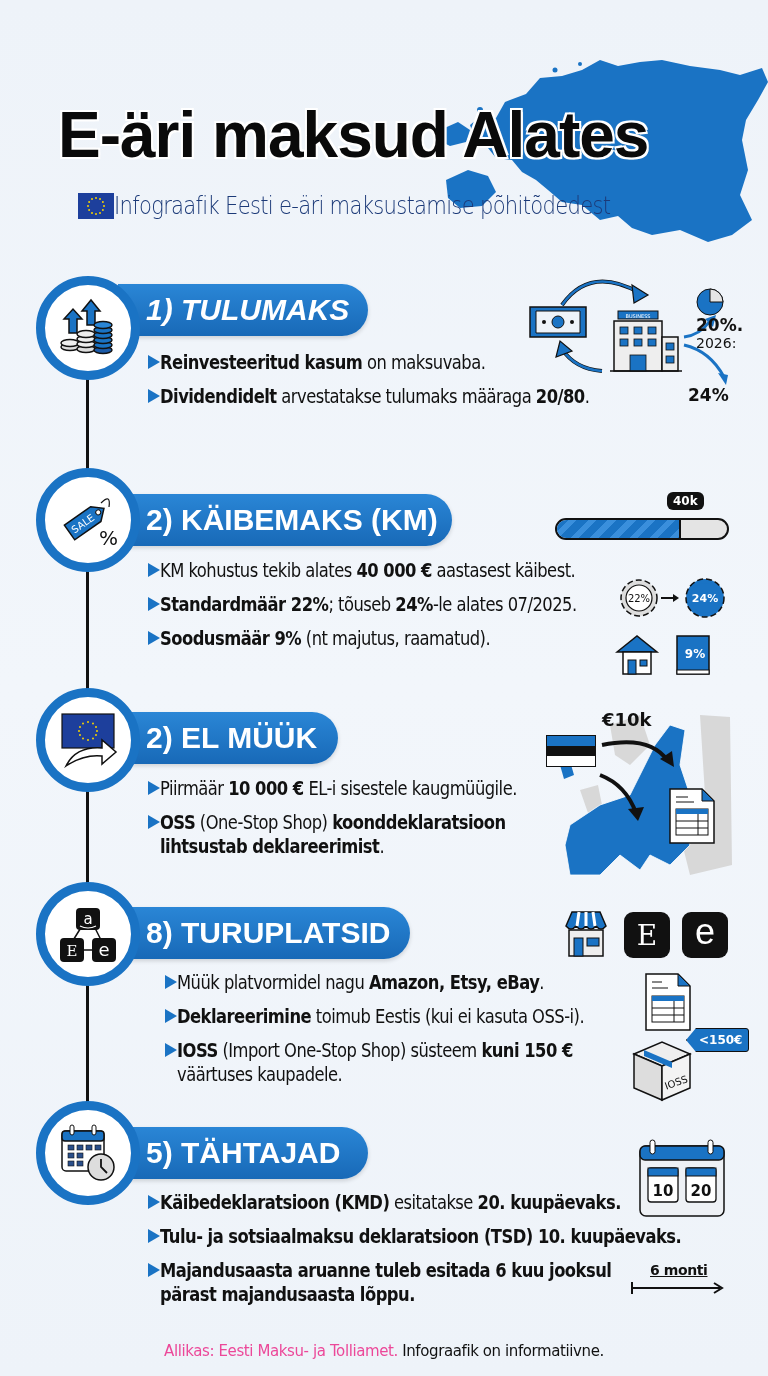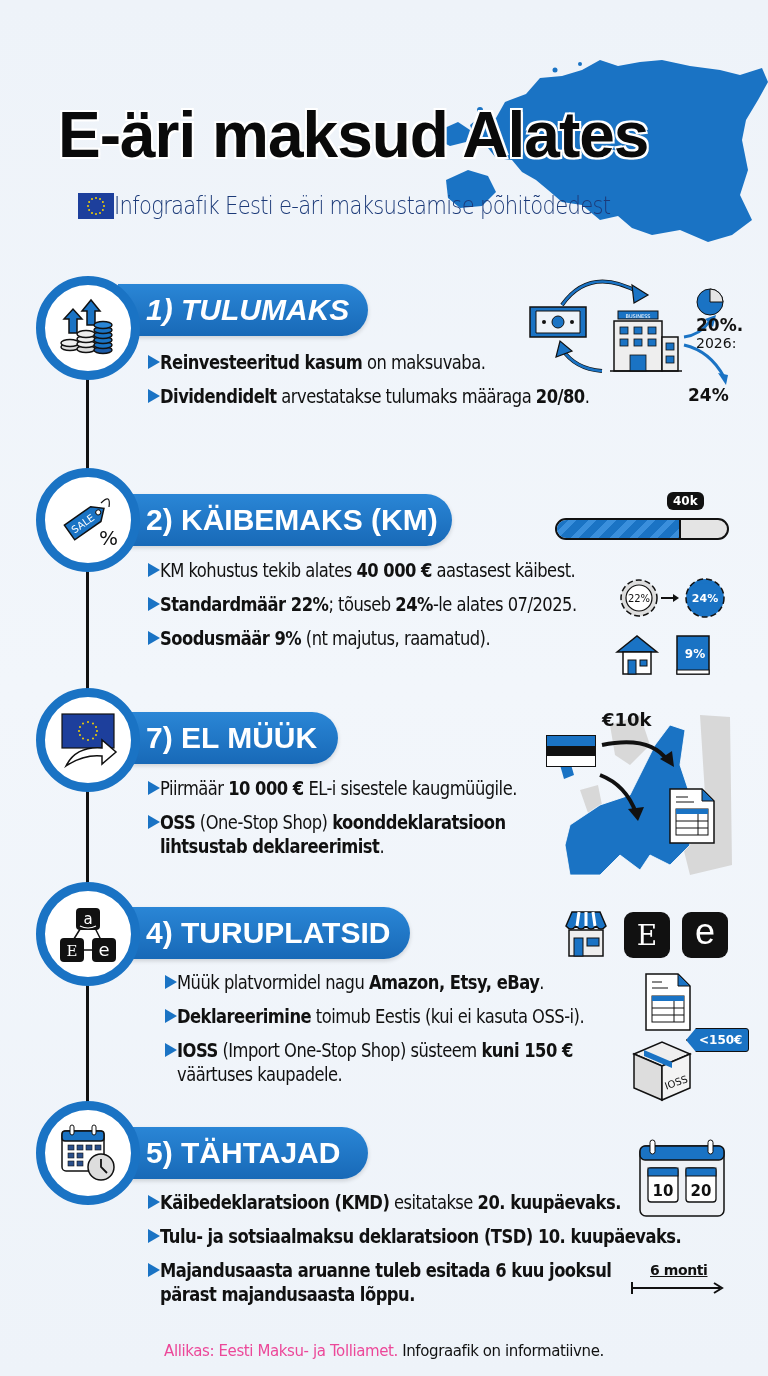--- a/index.html
+++ b/index.html
@@ -242,21 +242,21 @@
       </g>
     <g>
         <rect x="62" y="4" width="32" height="38" fill="#1a73c4" stroke="#111" stroke-width="1.5"></rect>
         <rect x="62" y="38" width="32" height="4" fill="#fff" stroke="#111"></rect>
         <text x="80" y="26" font-size="12" font-weight="700" text-anchor="middle" fill="#fff" font-family="DejaVu Sans">9%</text>
       </g>
   </svg>
 </div>
 
 <div class="abs banner" style="left:118px; top:712px; width:220px;">
-  <span>7) EL MÜÜK</span>
+  <span>2) EL MÜÜK</span>
 </div>
 <div class="abs circle" style="left:36px; top:688px;">
   <svg width="64" height="60" viewBox="0 0 64 60">
     <rect x="6" y="4" width="52" height="34" fill="#1d3f9c" stroke="#111" stroke-width="1.2"></rect>
     <g fill="#f5d200">
         <circle cx="32" cy="12" r="1"></circle>
         <circle cx="37" cy="13.5" r="1"></circle>
         <circle cx="40" cy="17" r="1"></circle>
         <circle cx="41" cy="21" r="1"></circle>
         <circle cx="40" cy="25" r="1"></circle>
@@ -309,21 +309,21 @@
       <line x1="8" y1="15" x2="26" y2="15" stroke="#111"></line>
     <rect x="8" y="22" width="32" height="26" fill="#fff" stroke="#111"></rect>
       <rect x="8" y="22" width="32" height="5" fill="#1a73c4"></rect>
     <line x1="8" y1="34" x2="40" y2="34" stroke="#111"></line>
       <line x1="8" y1="41" x2="40" y2="41" stroke="#111"></line>
       <line x1="30" y1="27" x2="30" y2="48" stroke="#111"></line>
   </svg>
 </div>
 
 <div class="abs banner" style="left:118px; top:907px; width:292px;">
-  <span>4) TURUPLATSID</span>
+  <span>8) TURUPLATSID</span>
 </div>
 <div class="abs circle" style="left:36px; top:882px;">
   <svg width="64" height="64" viewBox="0 0 64 64">
     <path d="M26 24 L16 40 M38 24 L46 40 M26 48 H38" stroke="#111" stroke-width="1.5"></path>
     <rect x="20" y="6" width="24" height="22" rx="4" fill="#111"></rect>
       <text x="32" y="22" font-size="15" fill="#fff" text-anchor="middle" font-family="DejaVu Sans">a</text>
     <path d="M24 24 Q32 28 40 24" stroke="#fff" stroke-width="1.2" fill="none"></path>
     <rect x="4" y="36" width="24" height="24" rx="4" fill="#111"></rect>
       <text x="16" y="54" font-size="15" fill="#fff" text-anchor="middle" font-family="DejaVu Serif">E</text>
     <rect x="36" y="36" width="24" height="24" rx="4" fill="#111"></rect>

